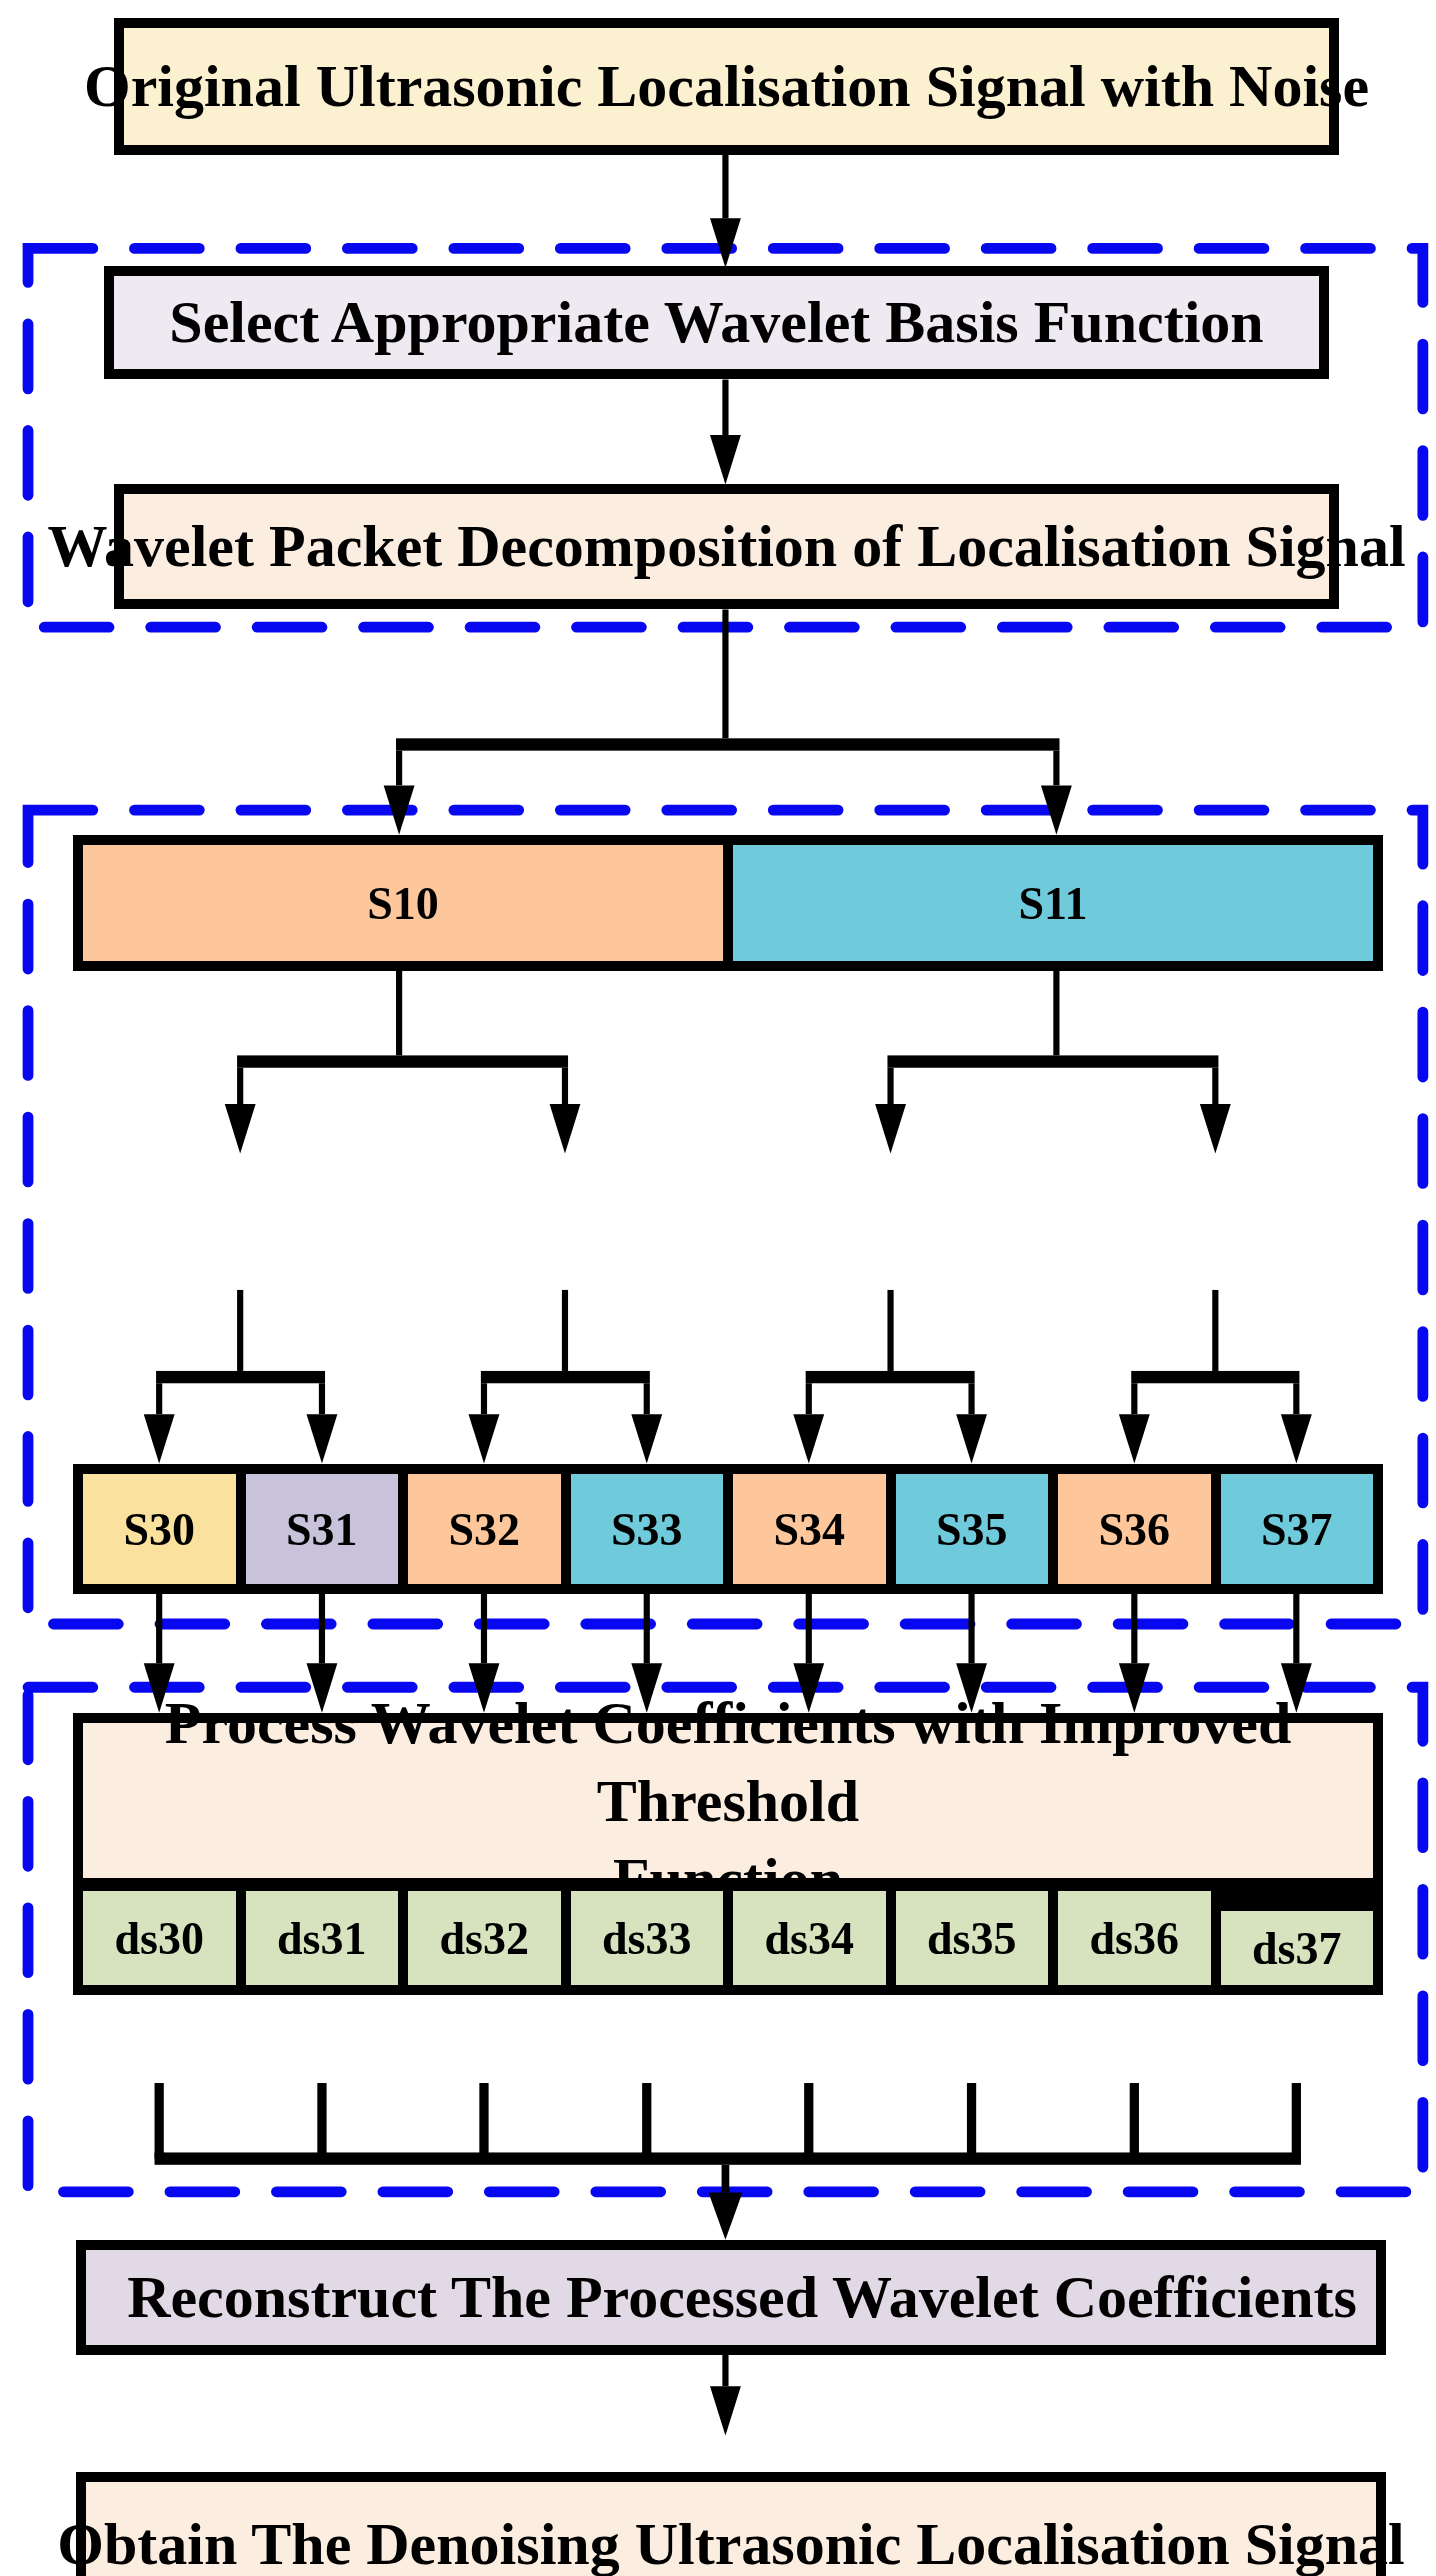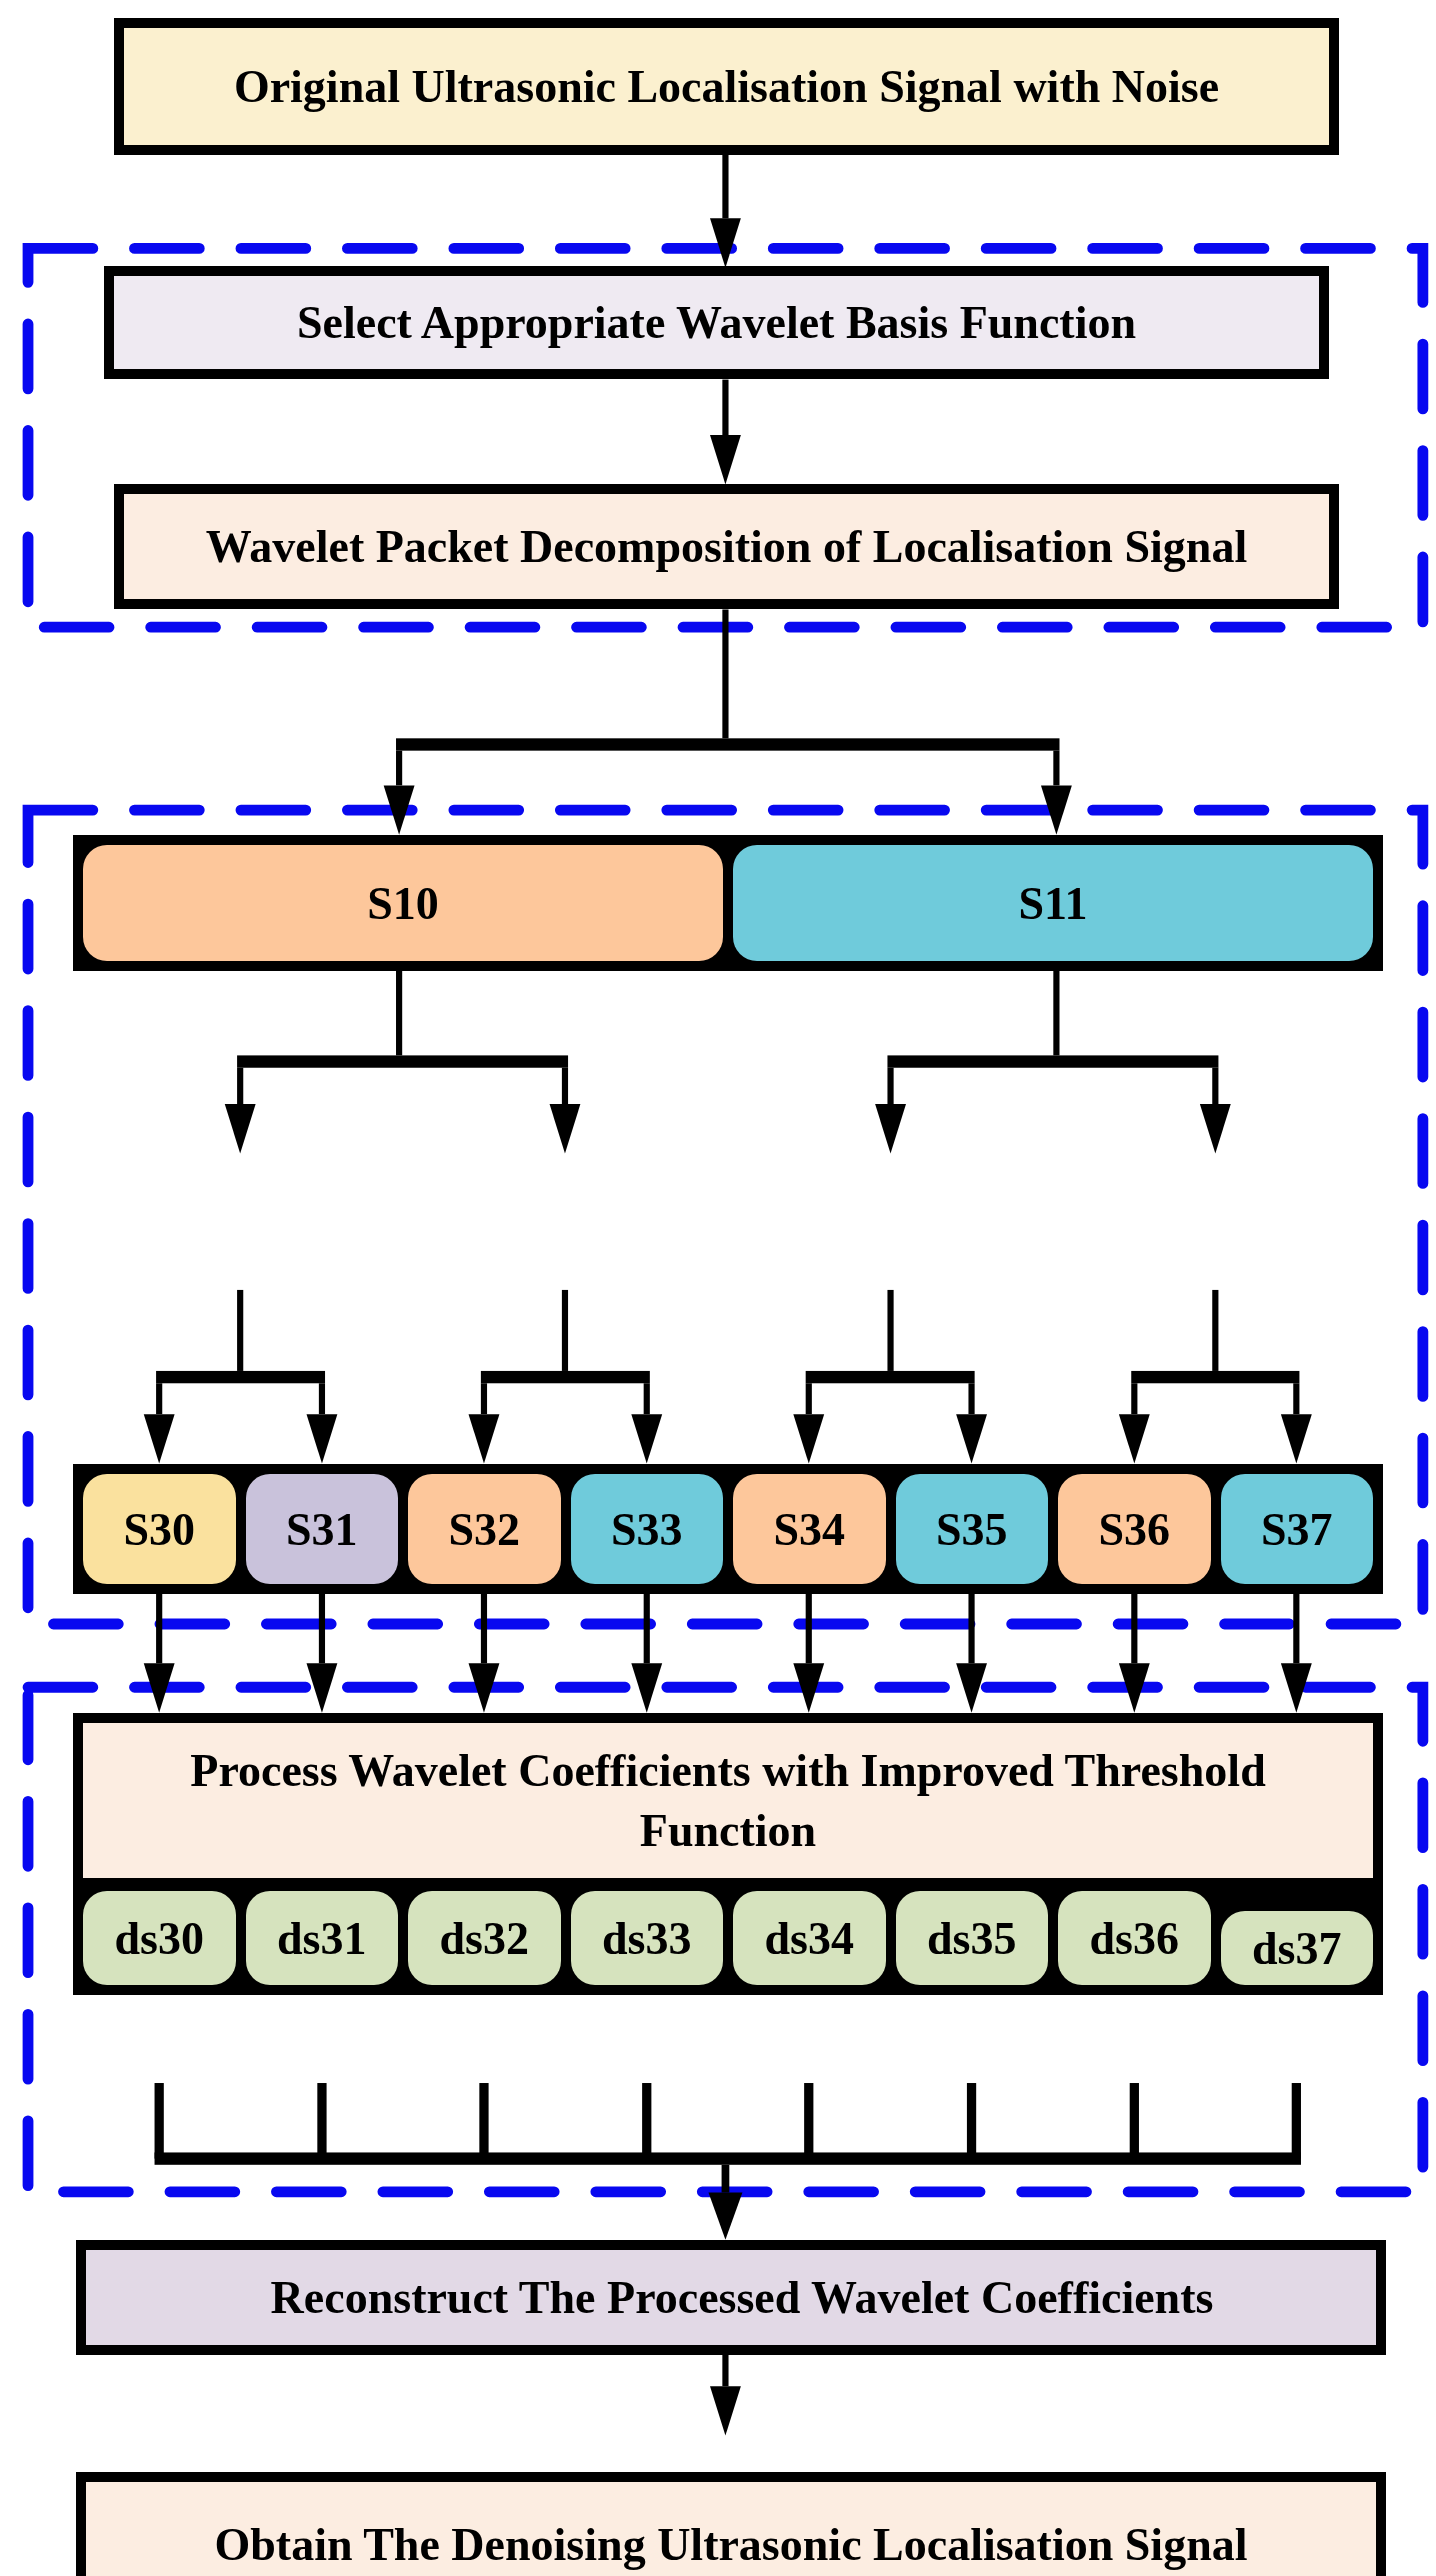--- a/index.html
+++ b/index.html
@@ -1,27 +1,27 @@
 <!DOCTYPE html>
 <html style="font-size:12.3px"><head>
 <meta charset="utf-8">
 <style>
   html,body{margin:0;padding:0;background:#ffffff;}
   .canvas{position:relative;width:1437px;height:2576px;background:#ffffff;overflow:hidden;
           font-family:"Liberation Serif", serif;}
   .layer{position:absolute;left:0;top:0;}
   .pbox{position:absolute;box-sizing:border-box;border:10px solid #000;
         display:flex;align-items:center;justify-content:center;text-align:center;
-        font-weight:bold;color:#000;font-size:46px;z-index:2;}
+        font-weight:bold;color:#000;font-size:60px;z-index:2;}
   .nowrap{white-space:nowrap;}
   .prewrap{white-space:pre-line;line-height:1.3;}
   .row{position:absolute;box-sizing:border-box;background:#000;display:flex;
        padding:10px;gap:10px;z-index:2;}
   .cell{flex:1 1 0;display:flex;align-items:center;justify-content:center;
-        font-weight:bold;color:#000;font-size:46px;text-align:center;border-radius:24px;}
+        font-weight:bold;color:#000;font-size:46px;text-align:center;}
 </style>
 </head>
 <body>
 
 <div class="canvas">
 
   <svg class="layer" width="1437" height="2576" viewBox="0 0 1862 3339">
 
     <g stroke="#0808F0" stroke-width="14" fill="none" stroke-dasharray="84 54" stroke-linecap="round">
       <rect x="36" y="322" width="1808" height="491"></rect>

